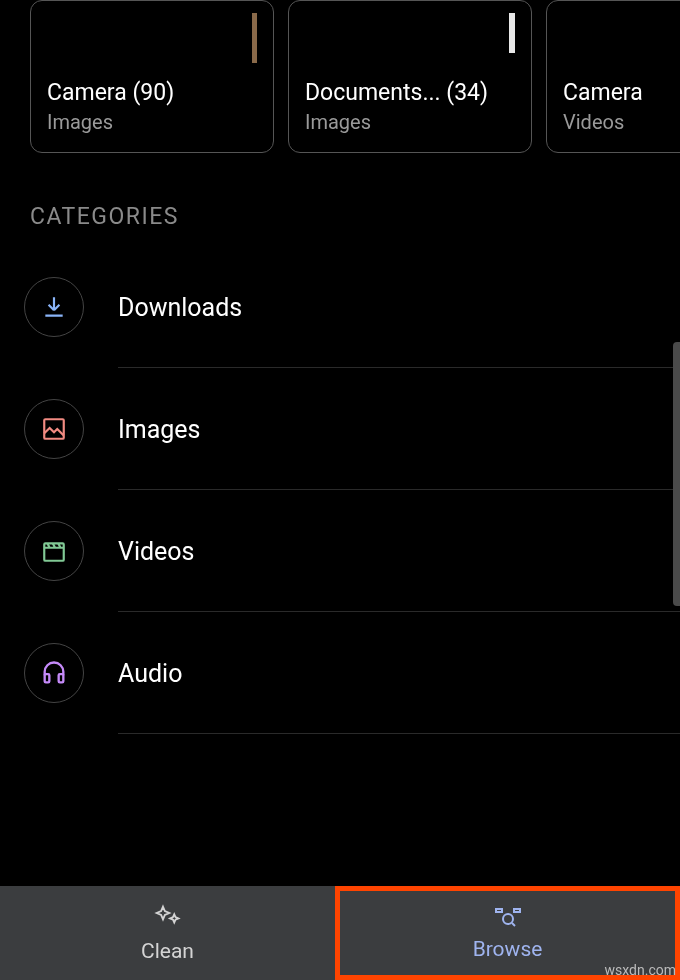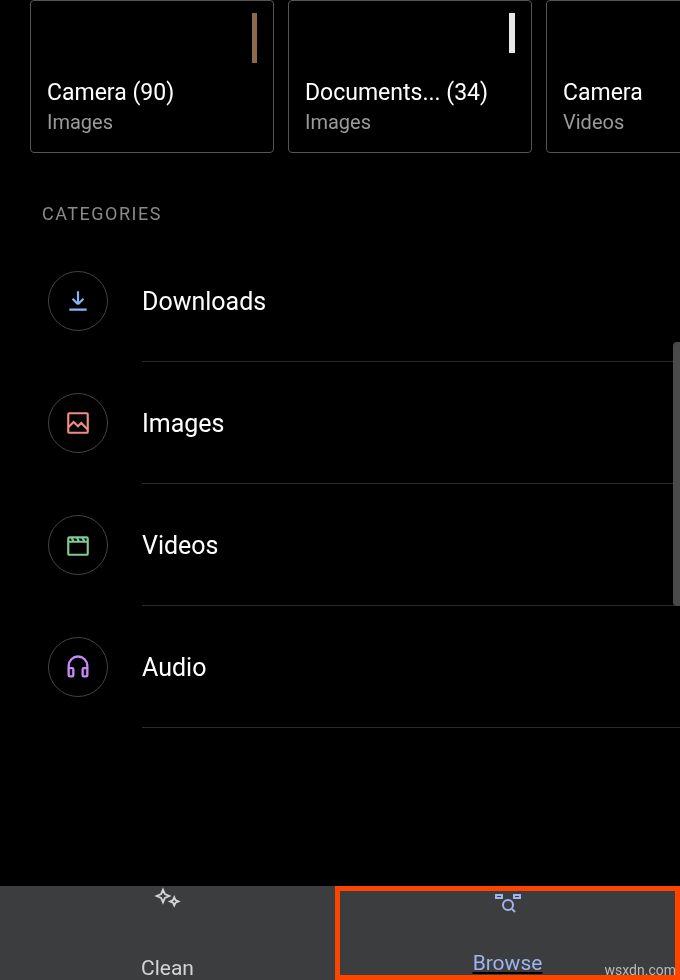--- a/index.html
+++ b/index.html
@@ -16,21 +16,21 @@
       position: relative;
     }
     .folder-row {
       display: flex;
       gap: 14px;
       padding: 0 30px 0 30px;
       overflow: hidden;
     }
     .folder-card {
       border: 1px solid #555;
-      border-radius: 4px;
+      border-radius: 12px;
       width: 244px;
       flex-shrink: 0;
       padding: 12px 16px 18px 16px;
       display: flex;
       flex-direction: column;
     }
     .folder-thumbs {
       height: 58px;
       display: flex;
       justify-content: flex-end;
@@ -50,27 +50,26 @@
       white-space: nowrap;
       overflow: hidden;
     }
     .folder-sub {
       color: #9a9a9a;
       font-size: 20px;
       margin-top: 4px;
     }
     .categories-header {
       color: #8a8a8a;
-      font-size: 18px;
+      font-size: 23px;
       letter-spacing: 1.5px;
       padding: 50px 30px 16px 30px;
-      margin-left: 12px;
     }
     .category-list {
-      padding-left: 48px;
+      padding-left: 24px;
     }
     .category-item {
       display: flex;
       align-items: center;
       height: 122px;
       position: relative;
     }
     .category-icon {
       width: 60px;
       height: 60px;
@@ -111,31 +110,30 @@
       right: 0;
       height: 94px;
       background: #3b3d3f;
       display: flex;
     }
     .nav-item {
       flex: 1;
       display: flex;
       flex-direction: column;
       align-items: center;
-      justify-content: space-between;
+      justify-content: center;
       gap: 6px;
       position: relative;
     }
     .nav-label {
       color: #d4d4d4;
       font-size: 21px;
     }
     .nav-item.highlighted {
       border: 5px solid #ff4400;
-      text-decoration: underline;
     }
     .nav-item.highlighted .nav-label {
       color: #9fb4ef;
     }
     .watermark {
       position: absolute;
       bottom: 2px;
       right: 4px;
       color: #bbb;
       font-size: 14px;

